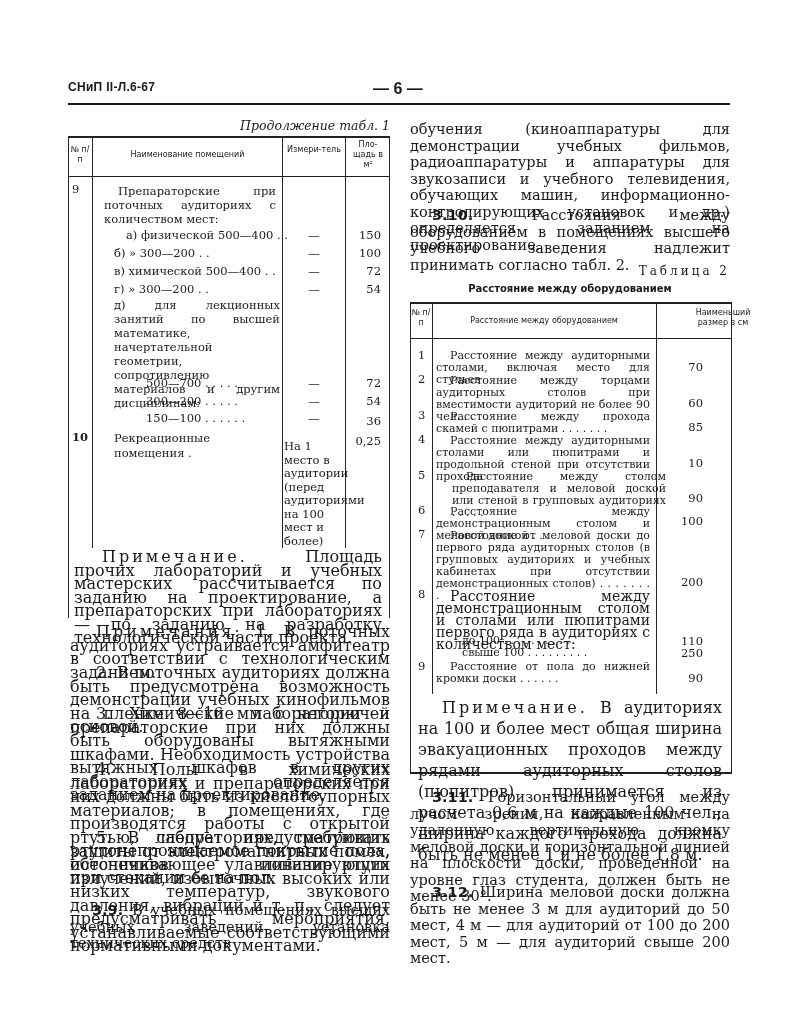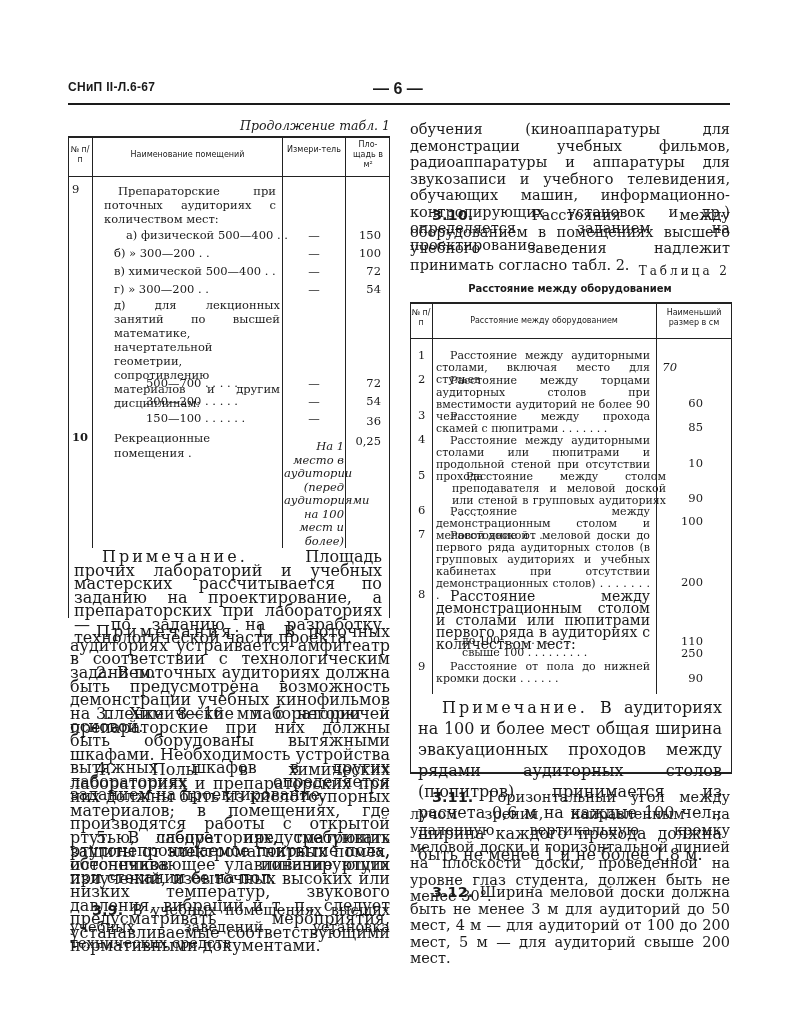--- a/index.html
+++ b/index.html
@@ -79,21 +79,21 @@
 <div class="abs cell" style="left:146px;top:394px;width:136px;">300—200 . . . . .</div>
 <div class="abs dash" style="left:283px;top:394px;width:62px;">—</div>
 <div class="abs num" style="left:345px;top:394px;width:36px;">54</div>
 
 <div class="abs cell" style="left:146px;top:411px;width:136px;">150—100 . . . . . .</div>
 <div class="abs dash" style="left:283px;top:411px;width:62px;">—</div>
 <div class="abs num" style="left:345px;top:414px;width:36px;">36</div>
 
 <div class="abs cell" style="left:72px;top:430px;font-weight:bold;">10</div>
 <div class="abs cell" style="left:114px;top:431px;width:168px;">Рекреационные помещения .</div>
-<div class="abs cell" style="left:284px;top:440px;width:60px;text-align:right;line-height:13.5px;font-style:italic;">На 1 место в аудитории (перед аудиториями на 100 мест и более)</div>
+<div class="abs cell" style="left:284px;top:440px;width:60px;text-align:left;line-height:13.5px;">На 1 место в аудитории (перед аудиториями на 100 мест и более)</div>
 <div class="abs num" style="left:345px;top:434px;width:36px;">0,25</div>
 
 <div class="abs note" style="left:74px;top:550px;width:308px;text-indent:28px;"><span class="sp">Примечание.</span> <span>Площадь прочих лабораторий и учебных мастерских рассчитывается по заданию на проектирование, а препараторских при лабораториях — по заданию на разработку технологической части проекта.</span></div>
 
 <div class="abs note" style="left:70px;top:625px;width:320px;text-indent:26px;"><span class="sp">Примечания:</span> <span>1. В поточных аудиториях устраивается амфитеатр в соответствии с технологическим заданием.</span></div>
 <div class="abs note" style="left:70px;top:666px;width:320px;text-indent:26px;">2. В поточных аудиториях должна быть предусмотрена возможность демонстрации учебных кинофильмов на пленке 8—16 мм с негорючей основой.</div>
 <div class="abs note" style="left:70px;top:707px;width:320px;text-indent:26px;">3. Химические лаборатории и препараторские при них должны быть оборудованы вытяжными шкафами. Необходимость устройства вытяжных шкафов в других лабораториях определяется заданием на проектирование.</div>
 <div class="abs note" style="left:70px;top:763px;width:320px;text-indent:26px;">4. Полы в химических лабораториях и препараторских при них должны быть из кислотоупорных материалов; в помещениях, где производятся работы с открытой ртутью, следует предусматривать ртутонепроницаемое покрытие пола, обеспечивающее улавливание ртути при стекании ее на пол.</div>
 <div class="abs note" style="left:70px;top:831px;width:320px;text-indent:26px;">5. В лабораториях, требующих защиты от электромагнитных помех, источников ионизирующих излучений, избыточных высоких или низких температур, звукового давления, вибраций и т. п., следует предусматривать мероприятия, устанавливаемые соответствующими нормативными документами.</div>
 
@@ -104,25 +104,25 @@
 
 <div class="abs" style="left:600px;top:264px;width:130px;text-align:right;font-size:12px;letter-spacing:3px;">Таблица 2</div>
 <div class="abs" style="left:410px;top:283px;width:320px;text-align:center;font-family:'DejaVu Sans',sans-serif;font-weight:bold;font-size:10px;">Расстояние между оборудованием</div>
 <div class="abs t2"></div>
 <div class="abs t2-hdrline"></div>
 <div class="abs t2-v1"></div>
 <div class="abs t2-v2"></div>
 
 <div class="abs th" style="left:410px;top:308px;width:22px;">№ п/п</div>
 <div class="abs th" style="left:433px;top:316px;width:222px;">Расстояние между оборудованием</div>
-<div class="abs th" style="left:658px;top:308px;width:72px;">Наименьший размер в см</div>
+<div class="abs th" style="left:658px;top:308px;width:72px;padding-left:29px;">Наименьший размер в см</div>
 
 <div class="abs cell" style="left:418px;top:348px;">1</div>
 <div class="abs cell" style="left:436px;top:350px;width:214px;text-align:justify;text-indent:14px;line-height:12px;font-size:11px;">Расстояние между аудиторными столами, включая место для стульев</div>
-<div class="abs num" style="left:631px;top:360px;width:46px;font-style:italic;">70</div>
+<div class="abs num" style="left:657px;top:360px;width:46px;">70</div>
 
 <div class="abs cell" style="left:418px;top:372px;">2</div>
 <div class="abs cell" style="left:436px;top:375px;width:214px;text-align:justify;text-indent:14px;line-height:12px;font-size:11px;">Расстояние между торцами аудиторных столов при вместимости аудиторий не более 90 чел. . . . .</div>
 <div class="abs num" style="left:657px;top:396px;width:46px;">60</div>
 
 <div class="abs cell" style="left:418px;top:408px;">3</div>
 <div class="abs cell" style="left:436px;top:411px;width:214px;text-align:justify;text-indent:14px;line-height:12px;font-size:11px;">Расстояние между прохода скамей с пюпитрами . . . . . . .</div>
 <div class="abs num" style="left:657px;top:420px;width:46px;">85</div>
 
 <div class="abs cell" style="left:418px;top:432px;">4</div>

